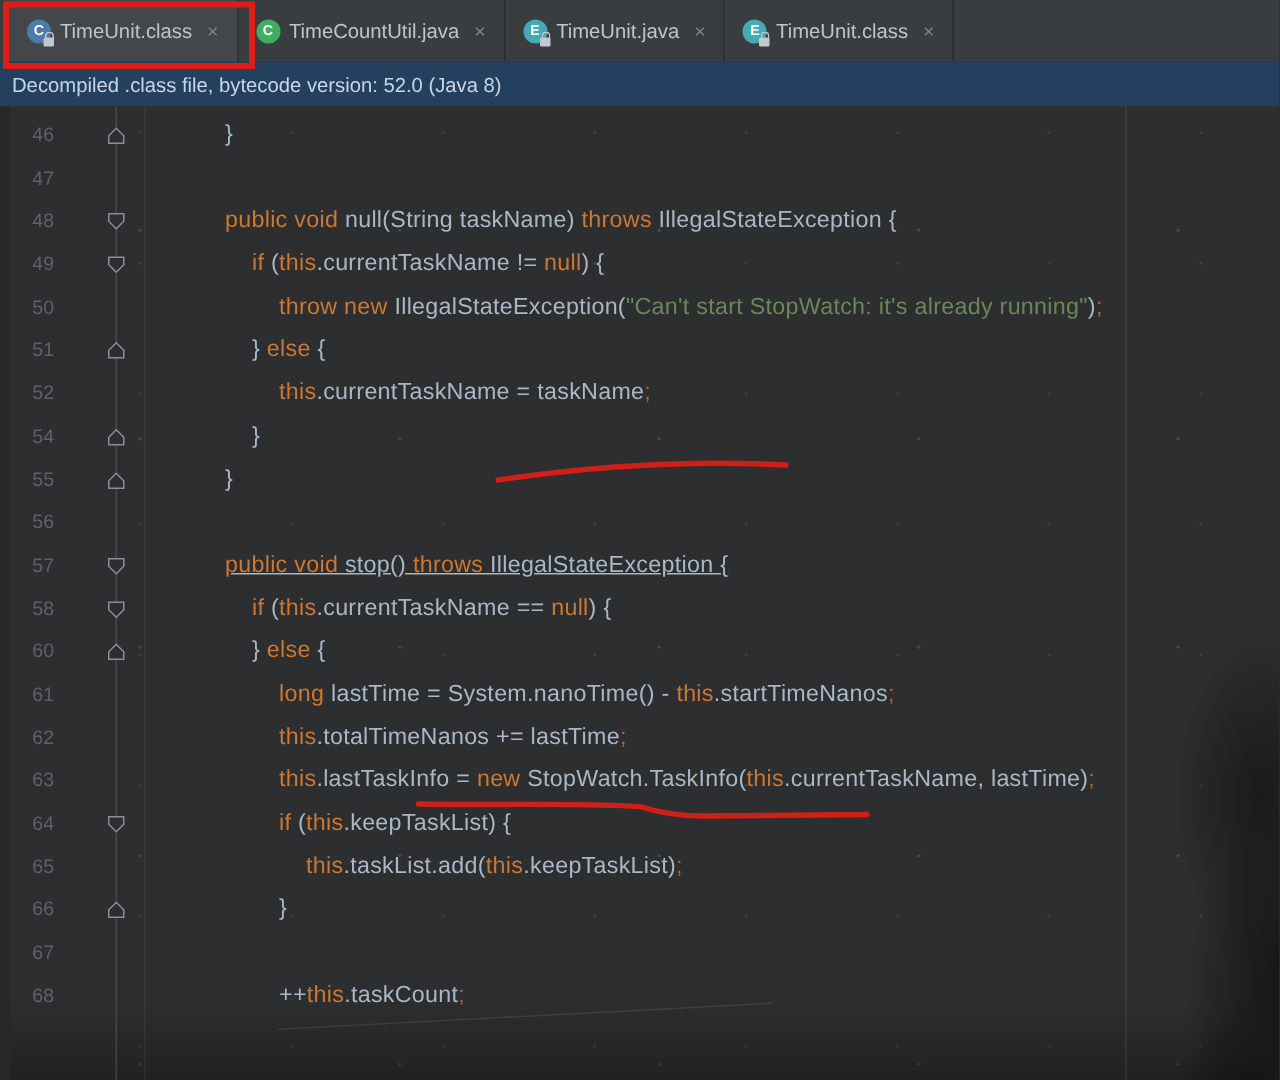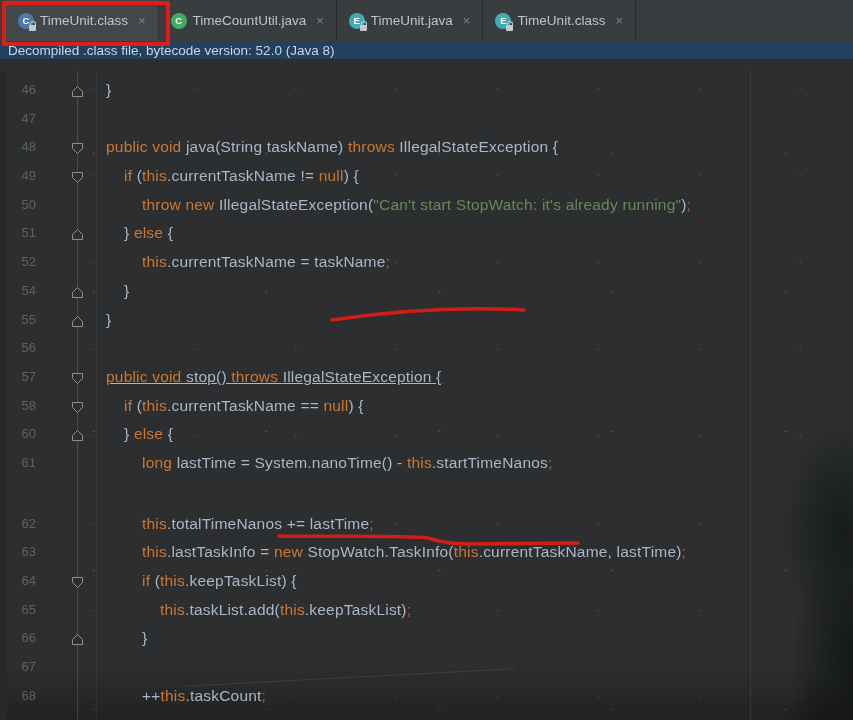--- a/index.html
+++ b/index.html
@@ -21,21 +21,21 @@
                background:#c3c8cd; border-radius:1px; }
   .tab .lock::before { content:''; position:absolute; top:-4px; left:1px; width:4px;
                height:4px; border:1px solid #c3c8cd; border-bottom:none;
                border-radius:3px 3px 0 0; }
   .tab .close { color:#7e8489; font-size:13px; margin-left:4px; }
 
   .tab-annotation { position:absolute; left:2px; top:1px; width:168px; height:45px;
             border:4px solid #dd1e16; z-index:40; pointer-events:none; }
 
   
-  .notifbar { position:absolute; left:0; top:41px; width:853px; height:18px;
+  .notifbar { position:absolute; left:0; top:41px; width:853px; height:30px;
               background:#24405f; color:#c9d5e4; font-size:13.5px;
               display:flex; align-items:center; padding-left:8px; }
 
   
   .editor { position:absolute; left:0; top:71px; width:853px; height:649px;
             background:#2c2e2f; overflow:hidden; }
   
   .editor::before { content:''; position:absolute; inset:0; z-index:0;
       background-image:
         radial-gradient(rgba(255,255,255,.13) 1px, transparent 1.3px),
@@ -57,21 +57,21 @@
         radial-gradient(55% 40% at 72% 30%, rgba(16,20,18,.72), rgba(16,20,18,0) 70%),
         radial-gradient(60% 42% at 82% 62%, rgba(13,16,15,.82), rgba(13,16,15,0) 72%),
         radial-gradient(45% 30% at 60% 88%, rgba(12,14,13,.8), rgba(12,14,13,0) 70%); }
   .bottom-shade { position:absolute; left:0; right:0; bottom:0; height:55px; z-index:0;
       background:linear-gradient(rgba(10,12,12,0), rgba(10,12,12,.35)); }
   .wire { position:absolute; left:185px; bottom:42px; width:330px; height:1px;
       background:rgba(175,185,195,.16); transform:rotate(-3deg); z-index:0; }
 
   
   .code-lines { position:absolute; left:0; top:5px; right:0; z-index:2; }
-  .line { position:relative; height:28.7px; }
+  .line { position:relative; height:28.7px;padding-left:44px; }
   .lnum { position:absolute; left:0; top:0; width:36px; height:28.7px;
           line-height:28.7px; text-align:right; color:#5d6266; font-size:13px; }
   .fold { position:absolute; left:71px; top:8px; width:13px; height:13px; }
   .ltext { display:block; height:28.7px; line-height:28.7px; white-space:pre;
            font-size:15.5px; letter-spacing:.2px; color:var(--def,#a9b7c6); }
   .tk-k { color:var(--kw,#cc7832); }
   .tk-s { color:var(--str,#6a8759); }
   .tk-d { color:var(--def,#a9b7c6); }
   .tk-m { color:var(--semi,#cc7832); }
 
@@ -131,21 +131,21 @@
         </div>
         <div class="line">
           <span class="lnum">47</span>
           <span class="ltext" style="padding-left: 88px;"></span>
         </div>
         <div class="line">
           <span class="lnum">48</span>
           <span class="fold"><svg width="13" height="13" viewBox="0 0 13 13">
               <polygon points="1.5,1.5 11.5,1.5 11.5,6.5 6.5,11.5 1.5,6.5" fill="#2c2e2f" stroke="#8a9094" stroke-width="1"></polygon>
             </svg></span>
-          <span class="ltext" style="padding-left: 106px;"><span class="tk-k">public void </span><span class="tk-d">java(String taskName) </span><span class="tk-k">throws </span><span class="tk-d">IllegalStateException {</span></span>
+          <span class="ltext" style="padding-left: 106px;"><span class="tk-k">public void </span><span class="tk-d">null(String taskName) </span><span class="tk-k">throws </span><span class="tk-d">IllegalStateException {</span></span>
         </div>
         <div class="line">
           <span class="lnum">49</span>
           <span class="fold"><svg width="13" height="13" viewBox="0 0 13 13">
               <polygon points="1.5,1.5 11.5,1.5 11.5,6.5 6.5,11.5 1.5,6.5" fill="#2c2e2f" stroke="#8a9094" stroke-width="1"></polygon>
             </svg></span>
           <span class="ltext" style="padding-left: 124px;"><span class="tk-k">if </span><span class="tk-d">(</span><span class="tk-k">this</span><span class="tk-d">.currentTaskName != </span><span class="tk-k">null</span><span class="tk-d">) {</span></span>
         </div>
         <div class="line">
           <span class="lnum">50</span>
@@ -200,21 +200,21 @@
               <polygon points="1.5,11.5 11.5,11.5 11.5,6.5 6.5,1.5 1.5,6.5" fill="#2c2e2f" stroke="#8a9094" stroke-width="1"></polygon>
             </svg></span>
           <span class="ltext" style="padding-left: 124px;"><span class="tk-d">} </span><span class="tk-k">else</span><span class="tk-d"> {</span></span>
         </div>
         <div class="line">
           <span class="lnum">61</span>
           <span class="ltext" style="padding-left: 142px;"><span class="tk-k">long </span><span class="tk-d">lastTime = System.nanoTime() - </span><span class="tk-k">this</span><span class="tk-d">.startTimeNanos</span><span class="tk-m">;</span></span>
         </div>
         <div class="line">
           <span class="lnum">62</span>
-          <span class="ltext" style="padding-left: 142px; margin-top: 32px;"><span class="tk-k">this</span><span class="tk-d">.totalTimeNanos += lastTime</span><span class="tk-m">;</span></span>
+          <span class="ltext" style="padding-left: 142px;"><span class="tk-k">this</span><span class="tk-d">.totalTimeNanos += lastTime</span><span class="tk-m">;</span></span>
         </div>
         <div class="line">
           <span class="lnum">63</span>
           <span class="ltext" style="padding-left: 142px;"><span class="tk-k">this</span><span class="tk-d">.lastTaskInfo = </span><span class="tk-k">new </span><span class="tk-d">StopWatch.TaskInfo(</span><span class="tk-k">this</span><span class="tk-d">.currentTaskName, lastTime)</span><span class="tk-m">;</span></span>
         </div>
         <div class="line">
           <span class="lnum">64</span>
           <span class="fold"><svg width="13" height="13" viewBox="0 0 13 13">
               <polygon points="1.5,1.5 11.5,1.5 11.5,6.5 6.5,11.5 1.5,6.5" fill="#2c2e2f" stroke="#8a9094" stroke-width="1"></polygon>
             </svg></span>

